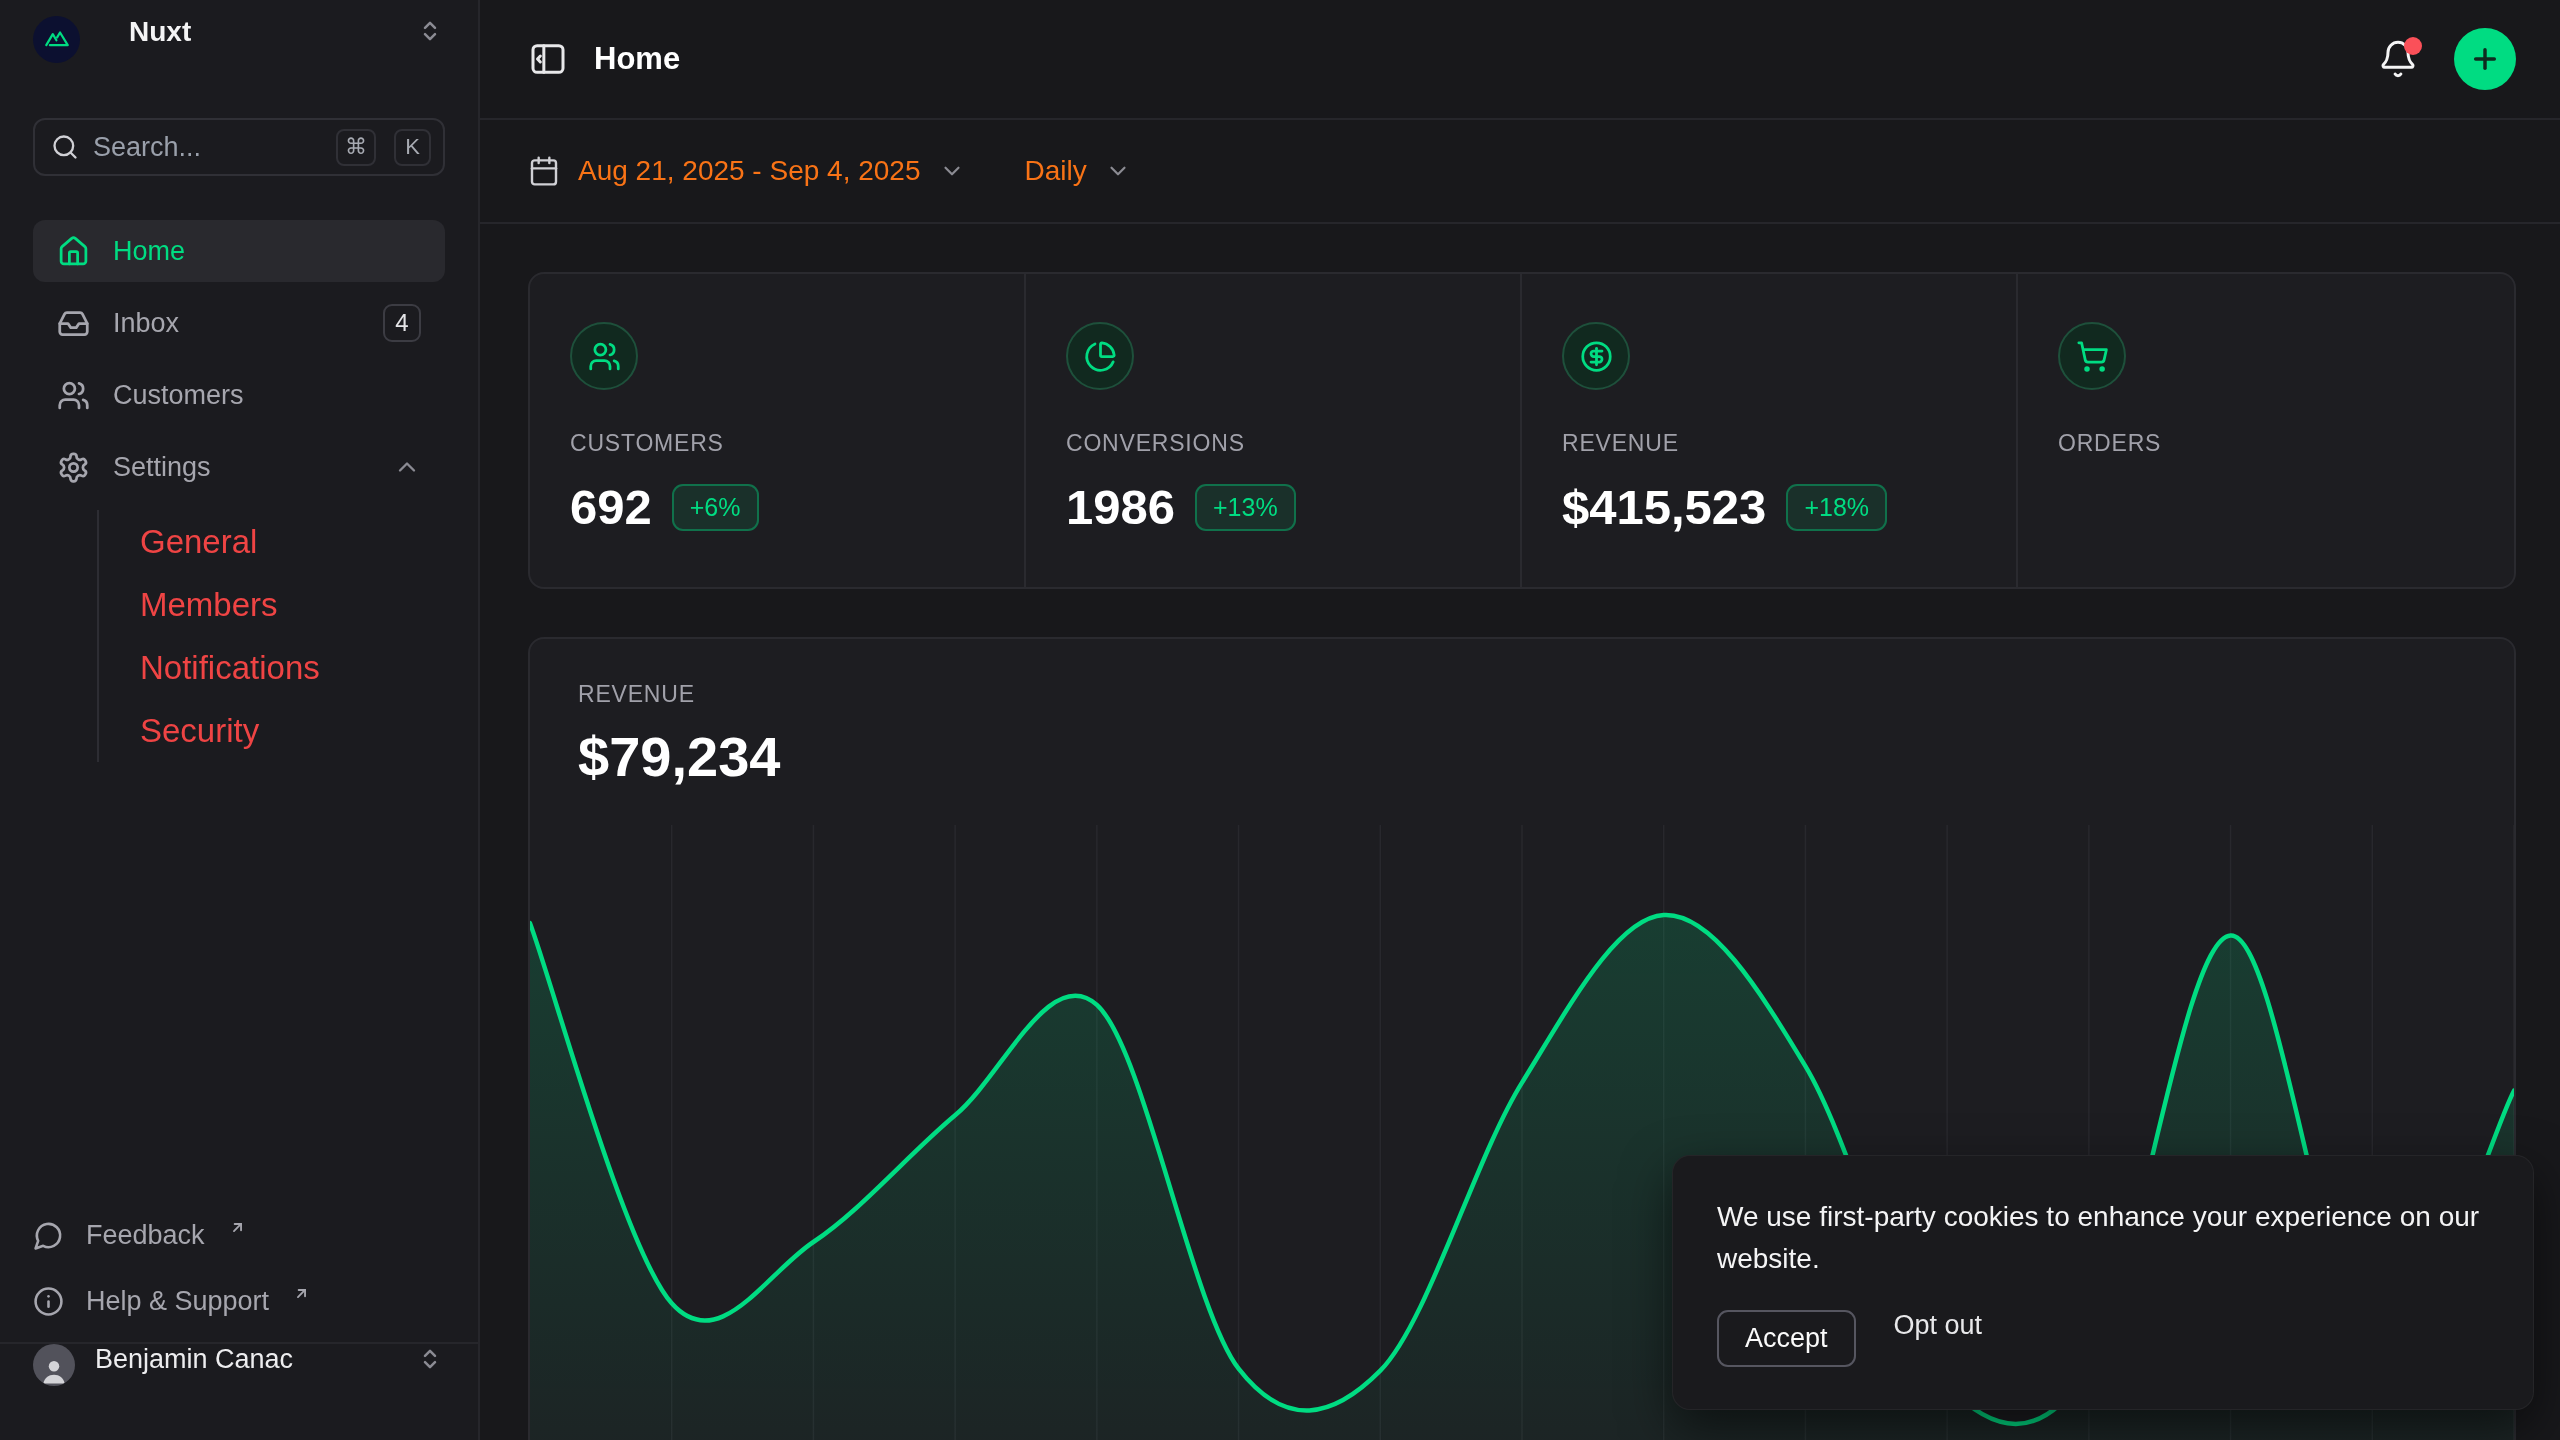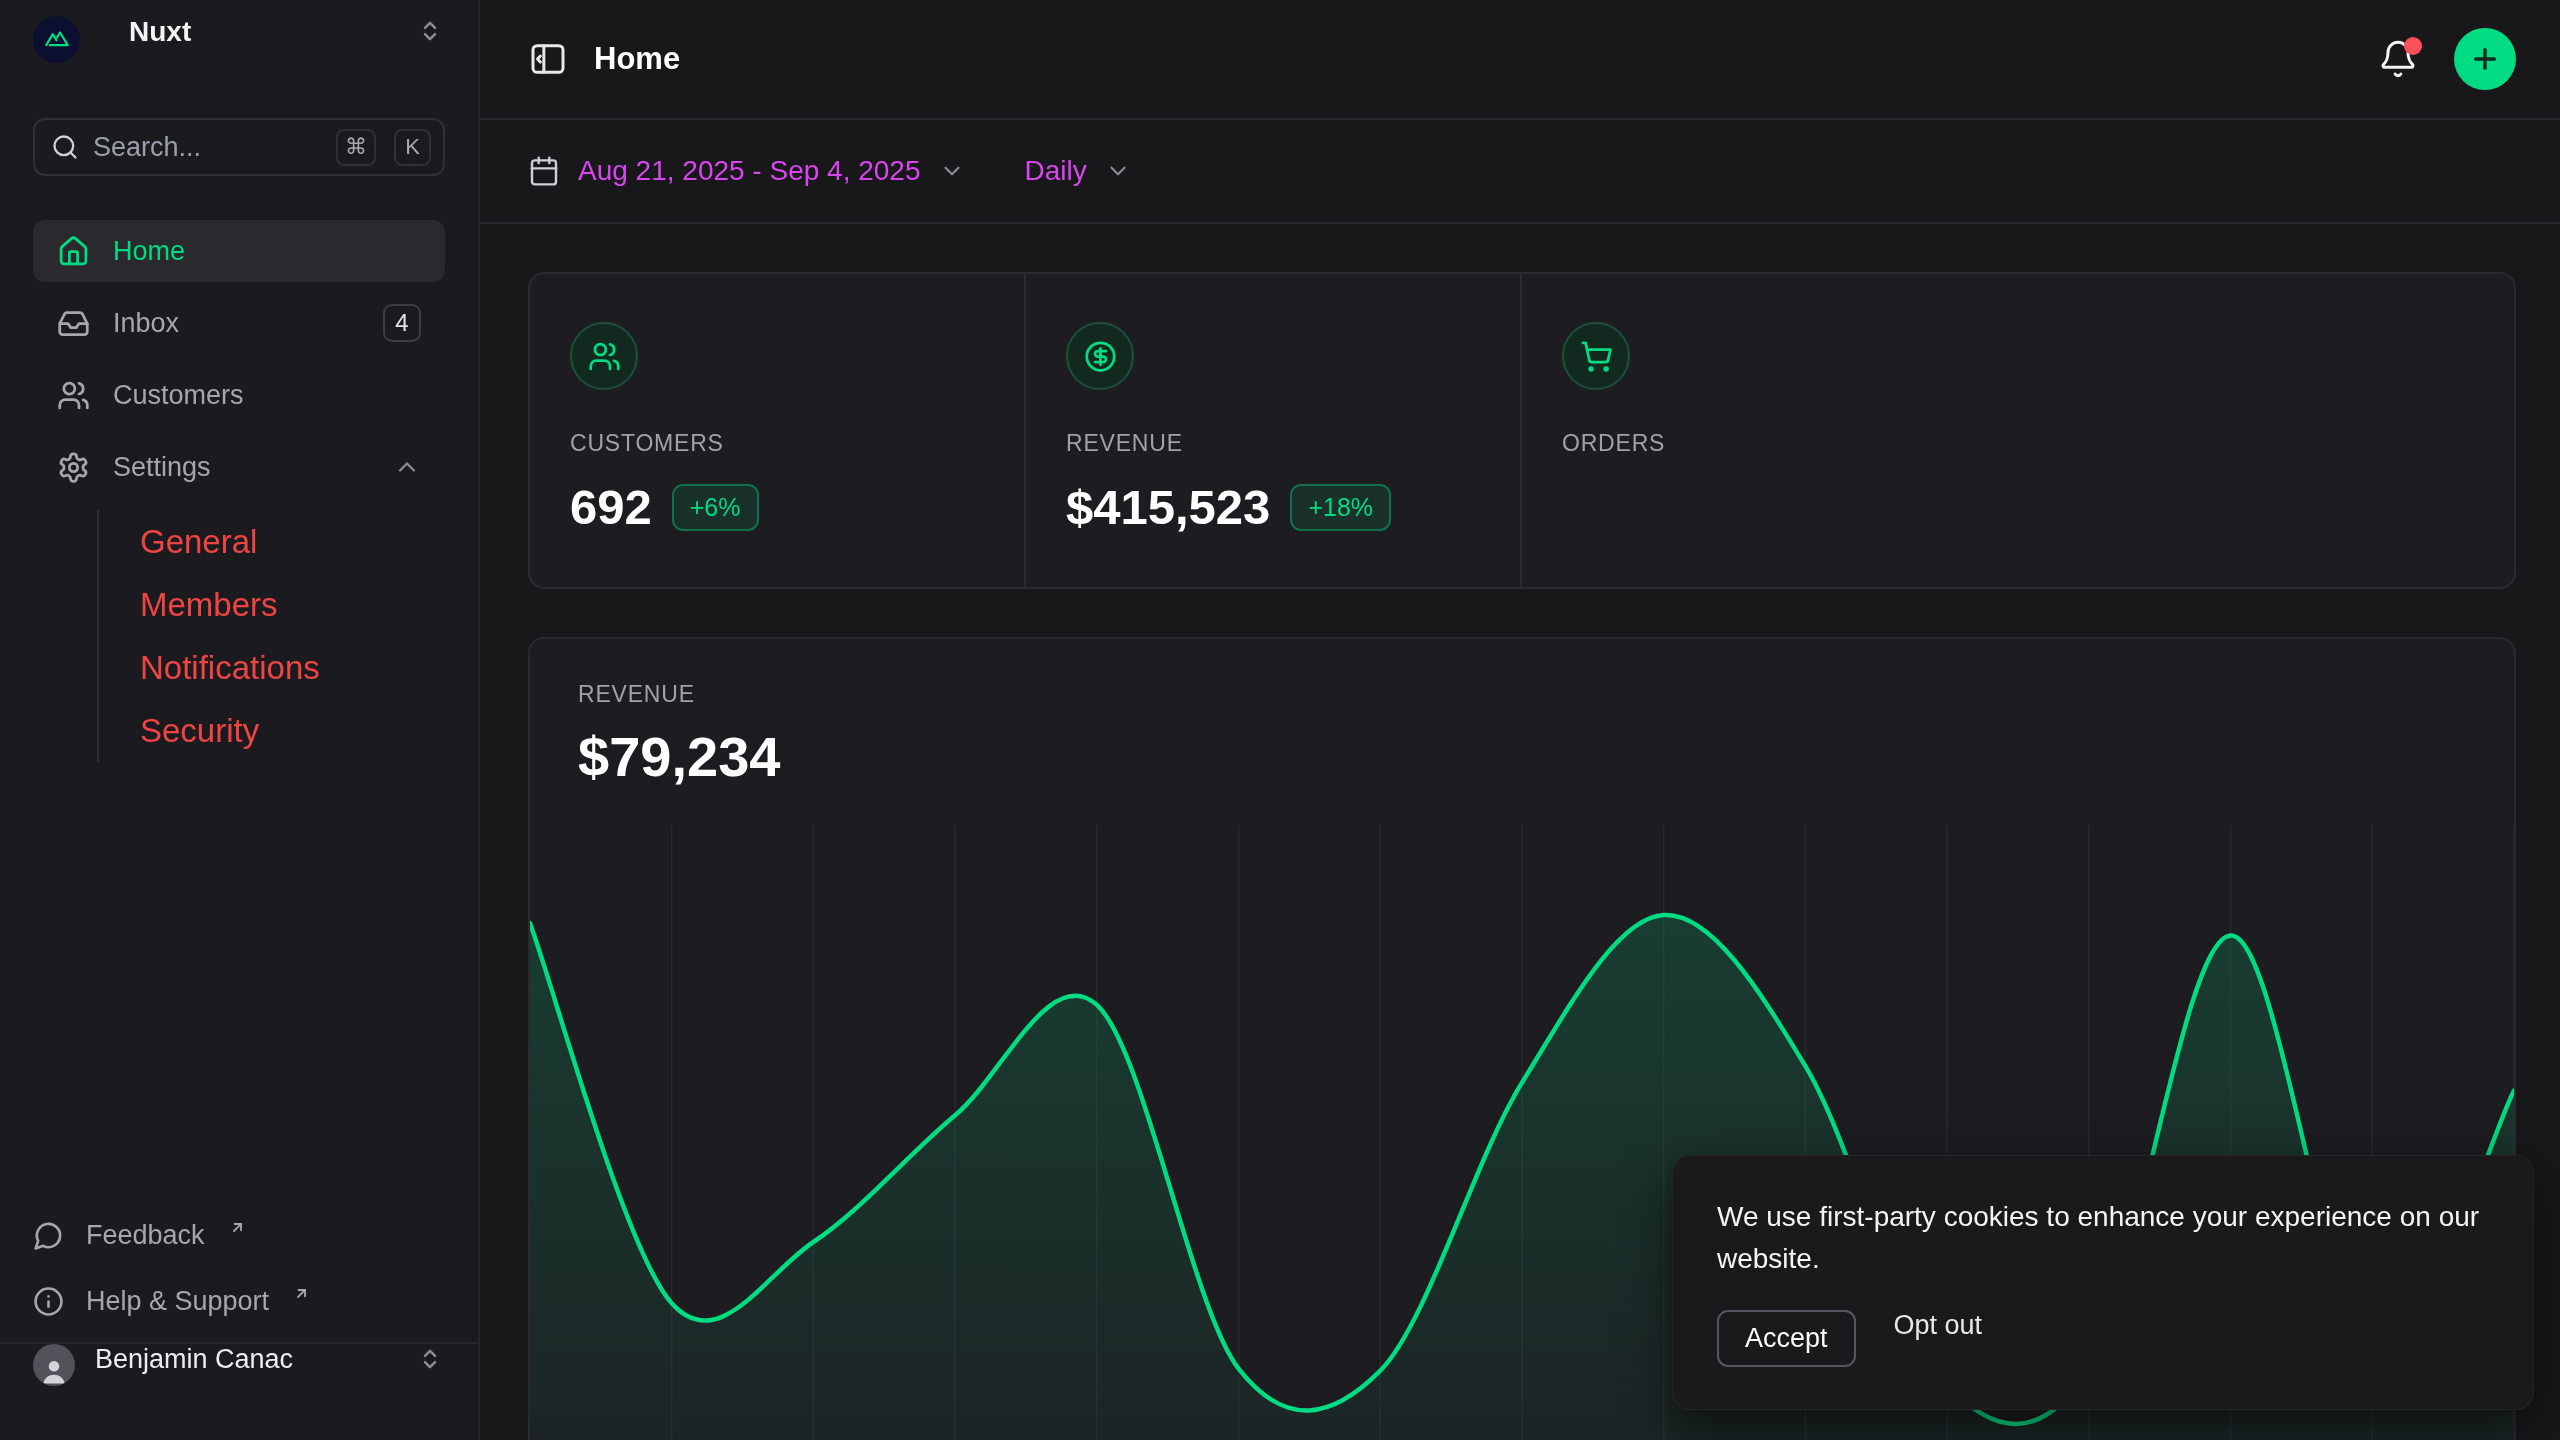--- a/index.html
+++ b/index.html
@@ -53,21 +53,21 @@
   .page-title { font-size:31px; font-weight:700; color:#ffffff; margin-left:26px; }
   .header-right { margin-left:auto; display:flex; align-items:center; gap:36px; }
   .bell-wrap { position:relative; cursor:pointer; display:flex; }
   .red-dot { position:absolute; top:-2px; right:-4px; width:18px; height:18px; border-radius:50%; background:#fb5059; }
   .add-btn { width:62px; height:62px; border-radius:50%; background:#00dc82; border:none; cursor:pointer;
              display:flex; align-items:center; justify-content:center; }
 
   .toolbar { height:104px; border-bottom:2px solid #26262b; display:flex; align-items:center;
              padding:0 48px; gap:60px; flex-shrink:0; }
   .range-btn, .gran-btn { display:flex; align-items:center; gap:18px; background:none; border:none;
-                          cursor:pointer; color:#d946ef; font-size:28px; font-weight:500; }
+                          cursor:pointer; color:#f97316; font-size:28px; font-weight:500; }
 
   .content { padding:48px; display:flex; flex-direction:column; }
 
   .stats-card { border:2px solid #2a2a2f; border-radius:16px; background:#1d1d21; display:grid;
                 grid-template-columns:1fr 1fr 1fr 1fr; overflow:hidden; }
   .stat-cell { padding:48px 40px 52px; border-right:2px solid #2a2a2f; cursor:pointer; }
   .stat-cell:last-child { border-right:none; }
   .stat-icon-circle { width:68px; height:68px; border-radius:50%; background:#11291f;
                       border:2px solid #1e503b; display:flex; align-items:center; justify-content:center; }
   .stat-label { margin-top:40px; font-size:23px; letter-spacing:0.8px; color:#a1a1aa; font-weight:500; }
@@ -288,20 +288,33 @@
               <path d="M16 3.13a4 4 0 0 1 0 7.75"></path>
           </svg>
         </div>
         <div class="stat-label">CUSTOMERS</div>
         <div class="stat-value-row">
           <span class="stat-value">692</span>
           <span class="delta-badge">+6%</span>
         </div>
       </div>
 
+      <div class="stat-cell">
+        <div class="stat-icon-circle">
+          <svg width="33" height="33" viewBox="0 0 24 24" class="ico" style="color:#00dc82;">
+            <path d="M21 12c.552 0 1.005-.449.95-.998a10 10 0 0 0-8.953-8.951c-.55-.055-.998.398-.998.95v8a1 1 0 0 0 1 1z"></path>
+            <path d="M21.21 15.89A10 10 0 1 1 8 2.83"></path>
+          </svg>
+        </div>
+        <div class="stat-label">CONVERSIONS</div>
+        <div class="stat-value-row">
+          <span class="stat-value">1986</span>
+          <span class="delta-badge">+13%</span>
+        </div>
+      </div>
 
       <div class="stat-cell">
         <div class="stat-icon-circle">
           <svg width="33" height="33" viewBox="0 0 24 24" class="ico" style="color:#00dc82;">
             <circle cx="12" cy="12" r="10"></circle>
             <path d="M16 8h-6a2 2 0 1 0 0 4h4a2 2 0 1 1 0 4H8"></path>
               <path d="M12 18V6"></path>
           </svg>
         </div>
         <div class="stat-label">REVENUE</div>

